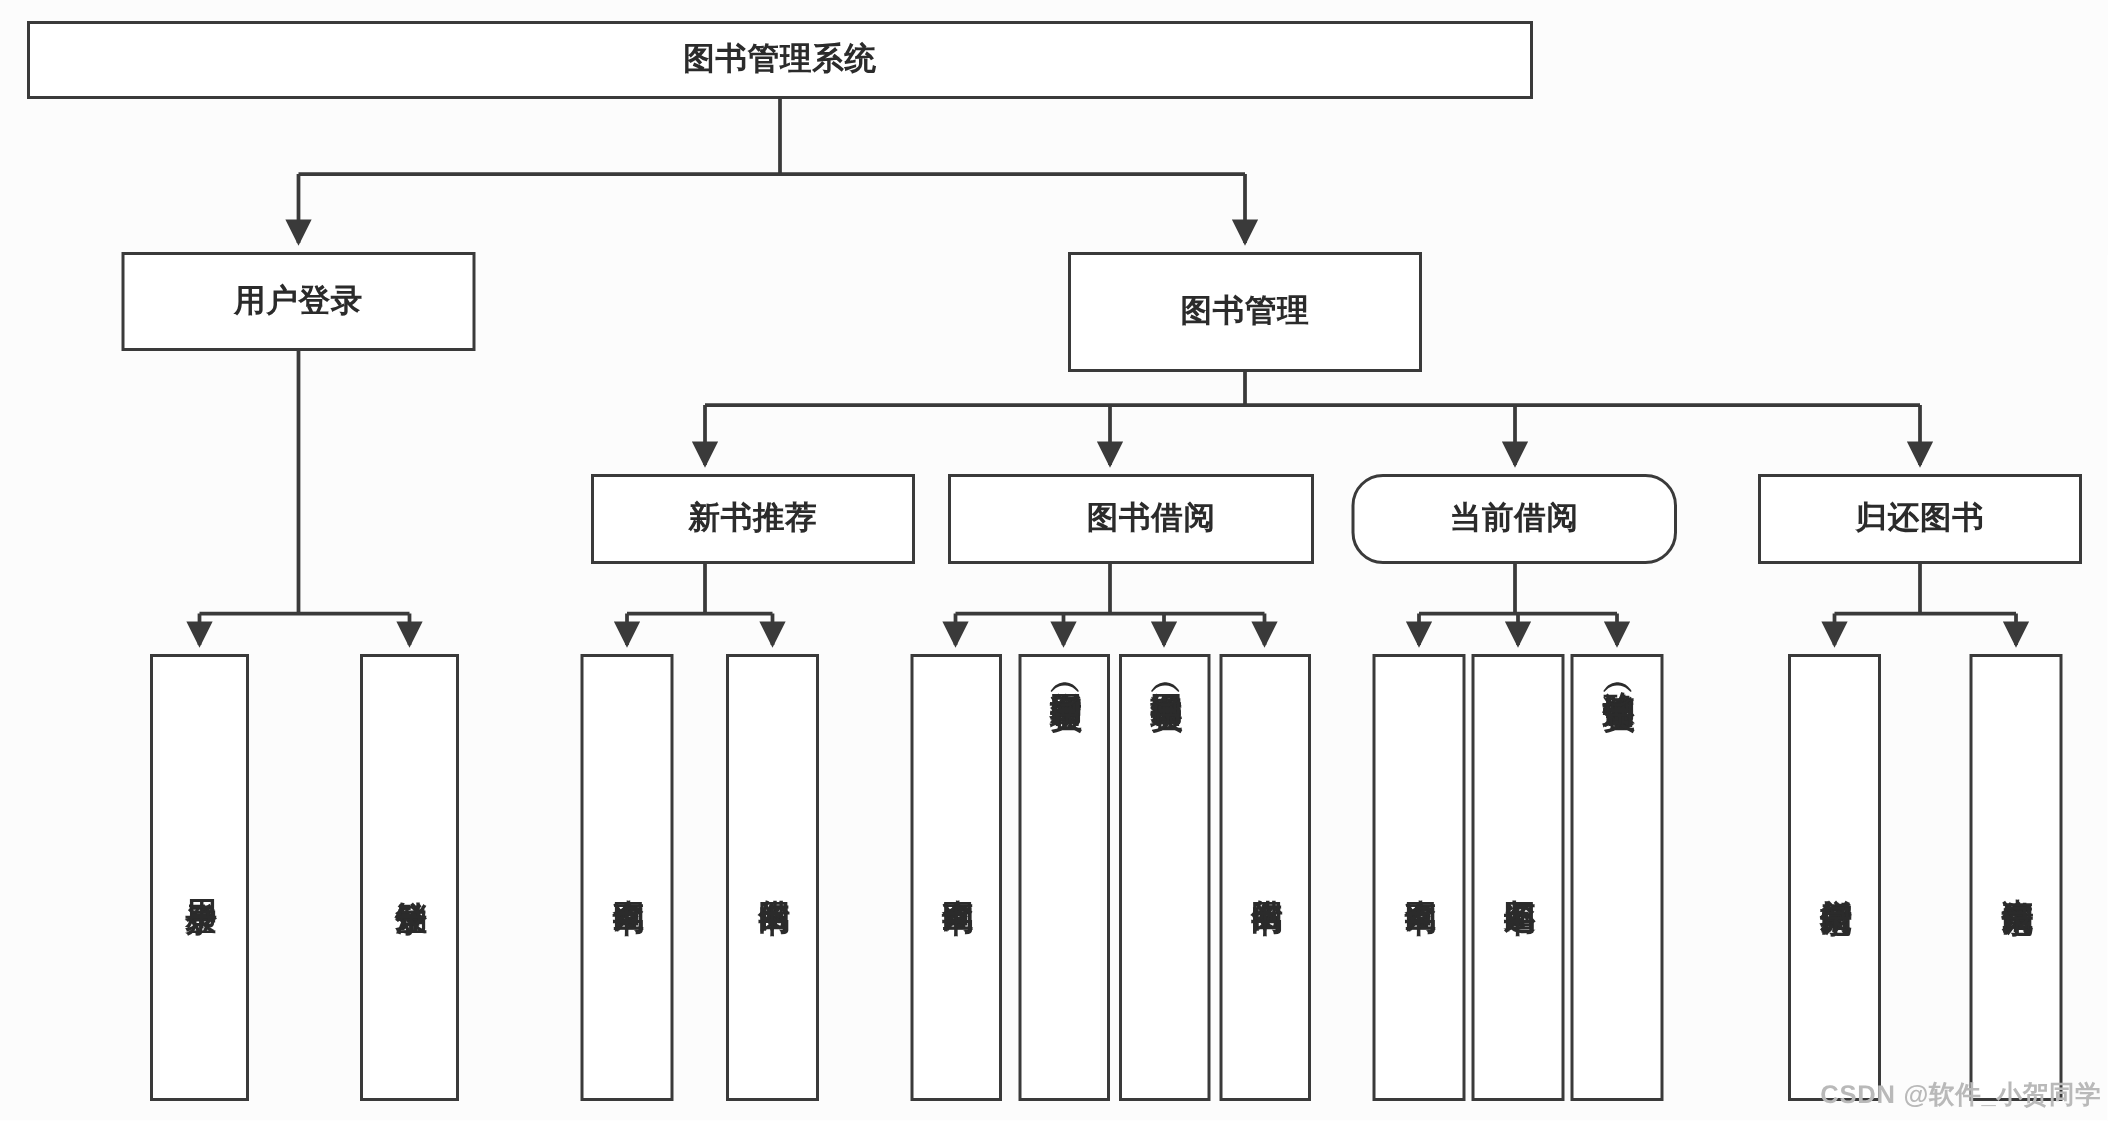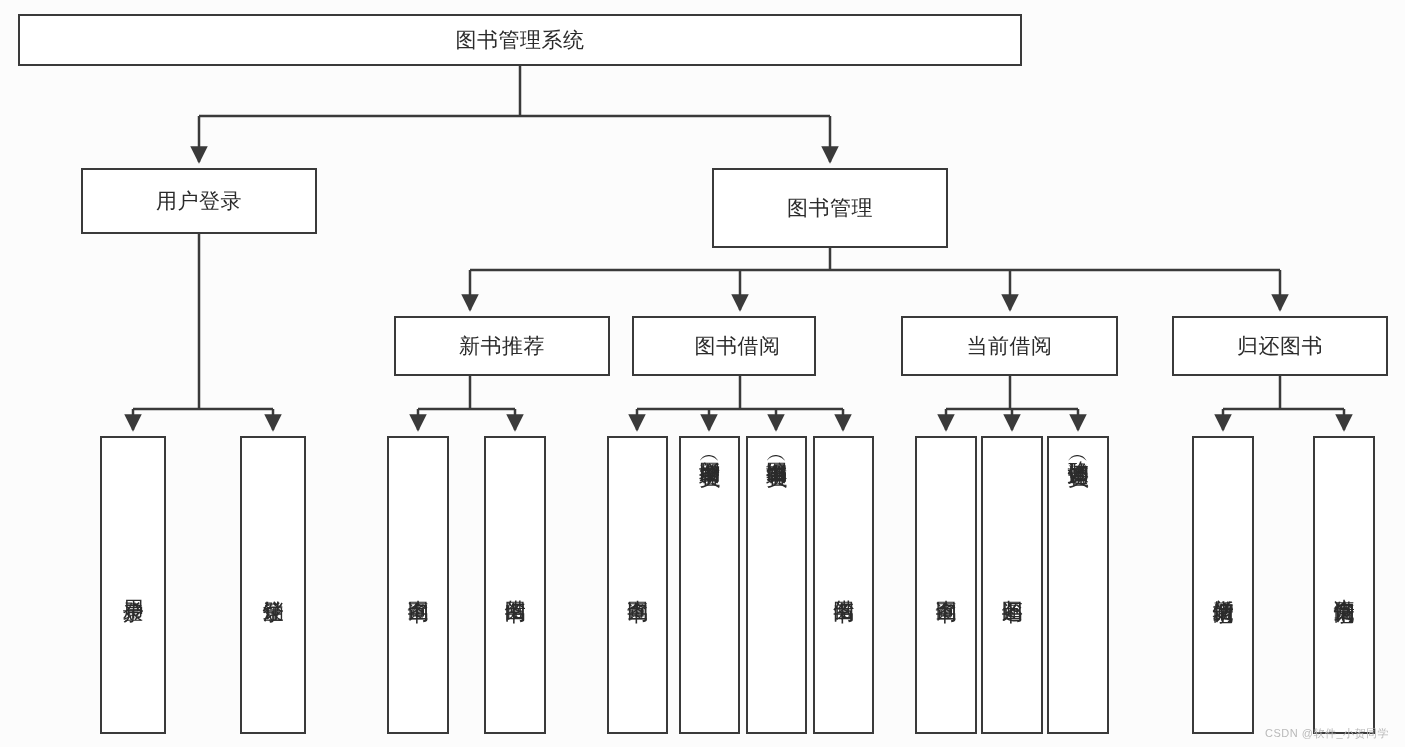--- a/index.html
+++ b/index.html
@@ -7,20 +7,21 @@
     padding: 0;
     background: #ffffff;
   }
   #canvas {
     position: relative;
     width: 1405px;
     height: 747px;
     background: #fcfcfc;
     font-family: "Liberation Sans", "DejaVu Sans", sans-serif;
     overflow: hidden;
+    font-weight: bold;
   }
   #diagram-svg {
     position: absolute;
     left: 0;
     top: 0;
     width: 1405px;
     height: 747px;
   }
   .node {
     position: absolute;
@@ -49,23 +50,23 @@
     font-size: 21px;
     line-height: 1.35;
     letter-spacing: 1px;
   }
   .node-v.align-mid {
     align-items: center;
     padding-top: 0;
   }
   #watermark {
     position: absolute;
-    right: 16px;
+    right: 4px;
     bottom: 6px;
-    font-size: 11px;
+    font-size: 17px;
     color: #b9b9b9;
     letter-spacing: 0.5px;
     white-space: nowrap;
     user-select: none;
   }
 </style>
 </head>
 <body>
 
 <div id="canvas">
@@ -127,24 +128,24 @@
   <div class="node node-h" style="left:81px; top:168px; width:236px; height:66px;">
     <span class="node-label">用户登录</span>
   </div>
   <div class="node node-h" style="left:712px; top:168px; width:236px; height:80px;">
     <span class="node-label">图书管理</span>
   </div>
 
   <div class="node node-h" style="left:362px; top:316px; width:216px; height:60px;margin-left:32px;">
     <span class="node-label">新书推荐</span>
   </div>
-  <div class="node node-h" style="left:632px; top:316px; width:184px; height:60px;padding-left:27px;">
+  <div class="node node-h" style="left:632px; top:316px; width:244px; height:60px;padding-left:27px;">
     <span class="node-label">图书借阅</span>
   </div>
-  <div class="node node-h" style="left:901px; top:316px; width:217px; height:60px;">
+  <div class="node node-h" style="left:901px; top:316px; width:217px; height:60px;border-radius:21px;">
     <span class="node-label">当前借阅</span>
   </div>
   <div class="node node-h" style="left:1172px; top:316px; width:216px; height:60px;">
     <span class="node-label">归还图书</span>
   </div>
 
   <div class="node node-v align-mid" style="left:100px; top:436px; width:66px; height:298px;">
     <span class="node-label">用户登录</span>
   </div>
   <div class="node node-v align-mid" style="left:240px; top:436px; width:66px; height:298px;">

